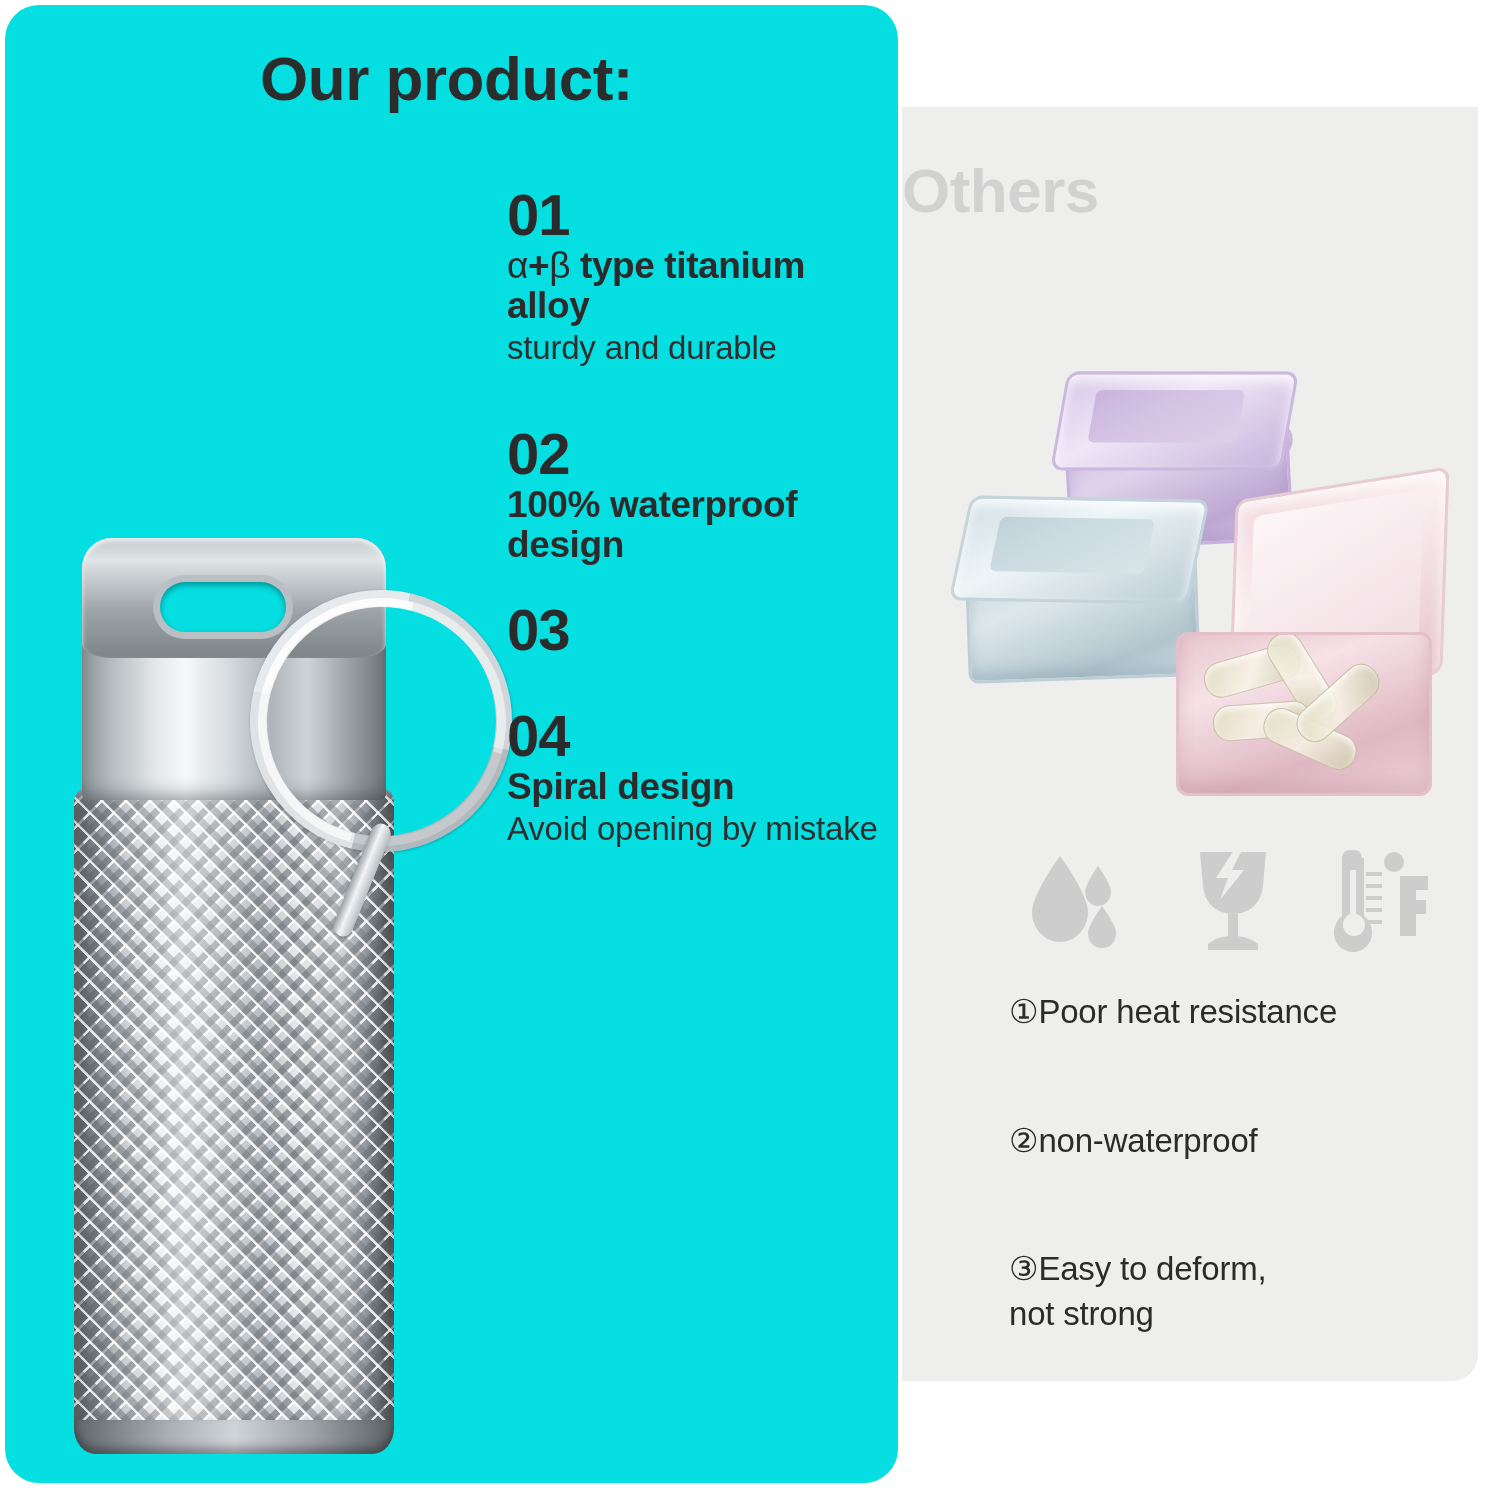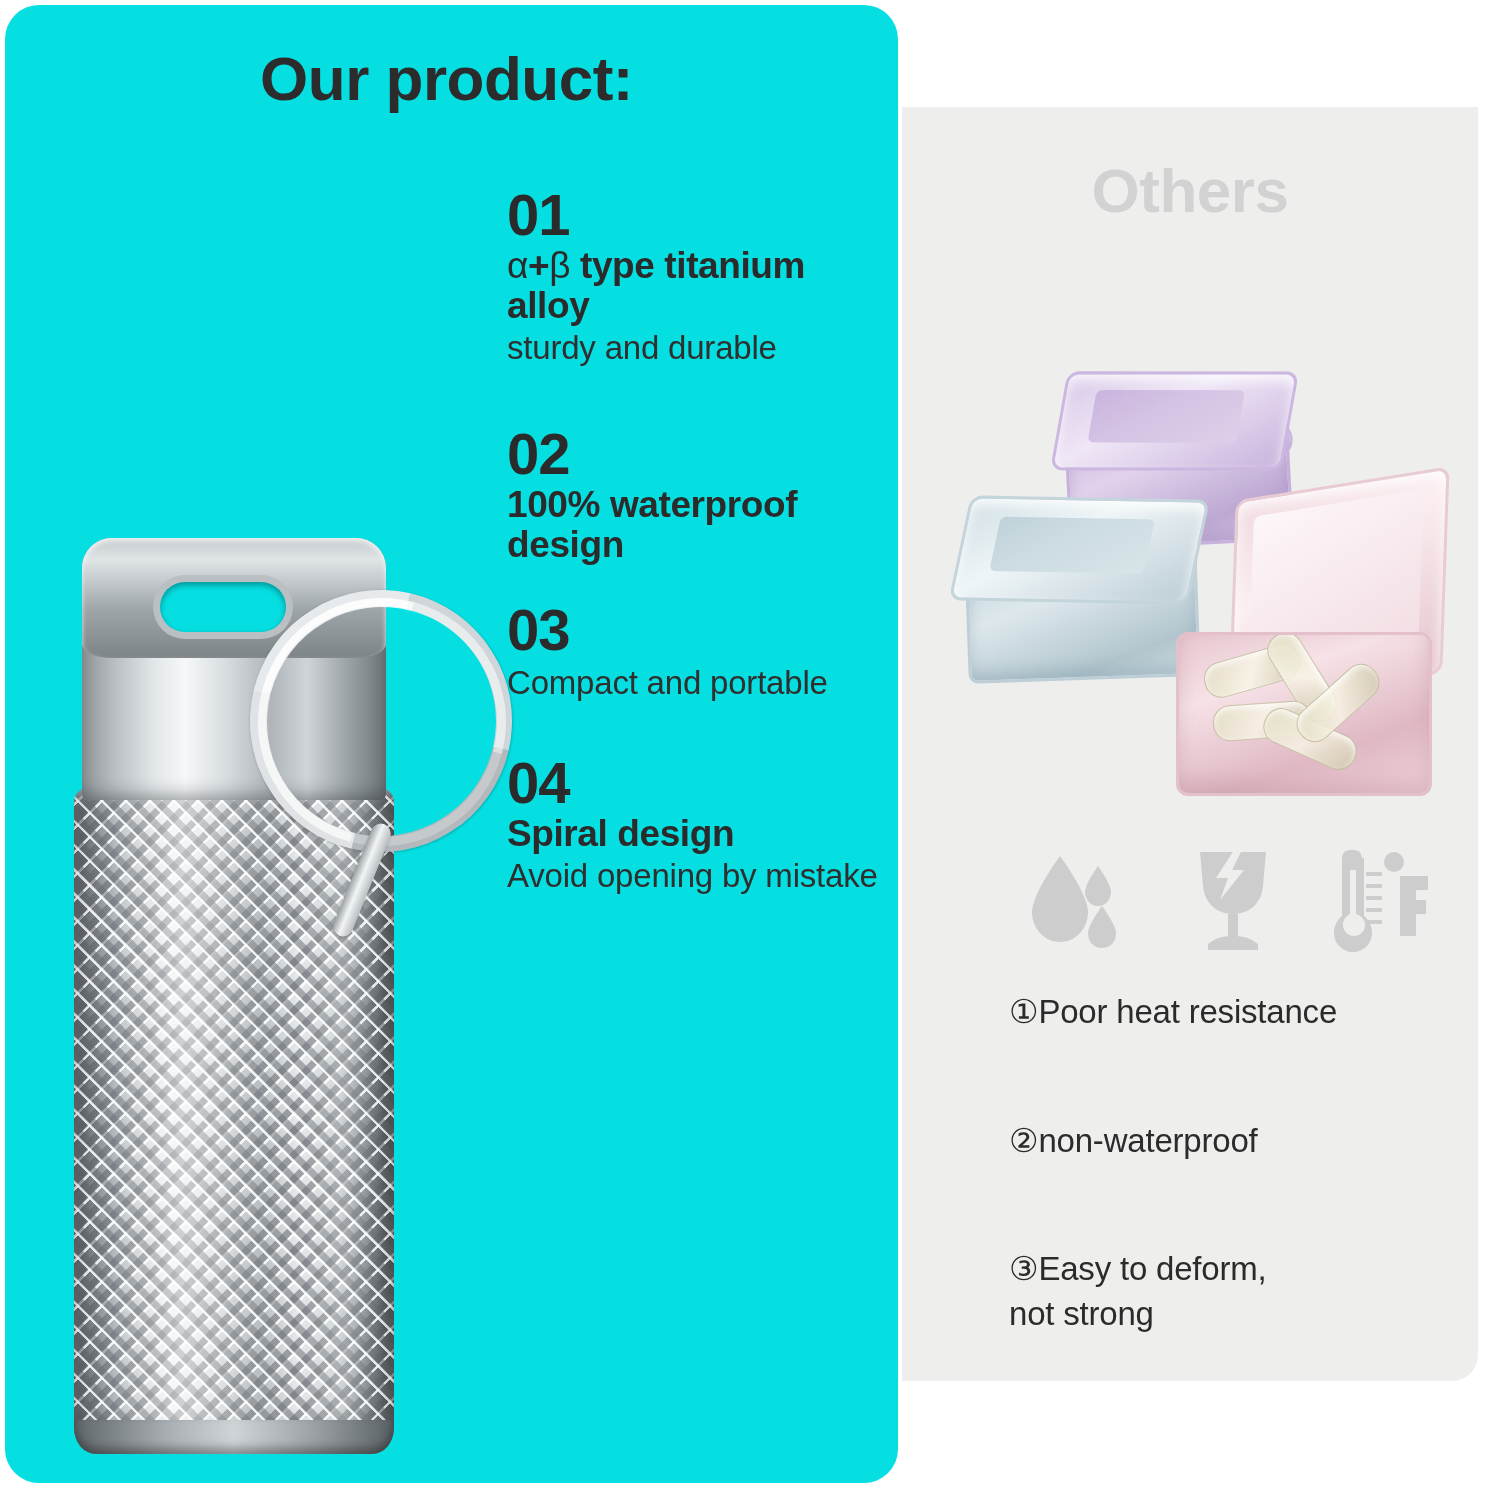--- a/index.html
+++ b/index.html
@@ -143,21 +143,21 @@
   }
 
   
   .gray-panel{
     position:absolute;left:902px;top:107px;width:576px;height:1274px;
     background:#eeeeec;
     border-radius:0 0 26px 0;
   }
   .others-title{
     position:absolute;left:902px;top:160px;width:576px;
-    text-align:center;
+    text-align:left;
     font-size:62px;font-weight:bold;letter-spacing:-0.5px;
     color:#d2d2d2;line-height:1.0;
   }
 
   
   .boxes{position:absolute;left:960px;top:368px;width:480px;height:430px;}
   .pbox{position:absolute;}
   .pbox .lid,.pbox .base{position:absolute;border-radius:10px;}
 
   
@@ -299,21 +299,20 @@
       <div class="sub">sturdy and durable</div>
     </div>
 
     <div class="feature f02">
       <div class="num">02</div>
       <div class="head">100% waterproof design</div>
     </div>
 
     <div class="feature f03">
       <div class="num">03</div>
-      <div class="sub">Compact and portable</div>
     </div>
 
     <div class="feature f04">
       <div class="num">04</div>
       <div class="head">Spiral design</div>
       <div class="sub">Avoid opening by mistake</div>
     </div>
 
   </div>
 

